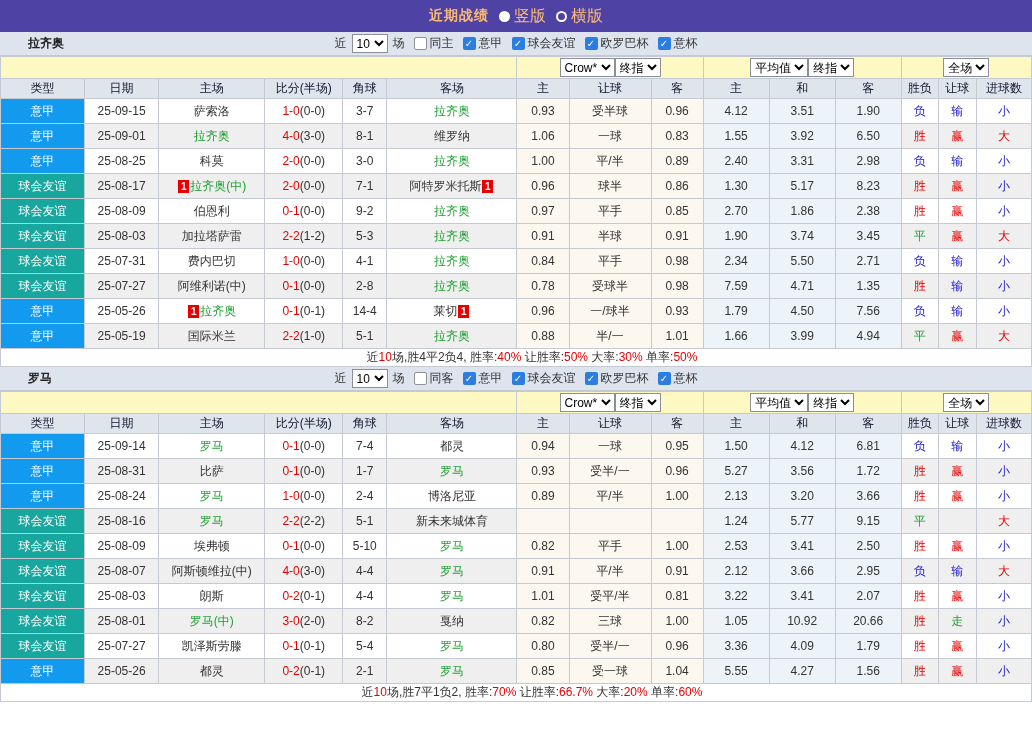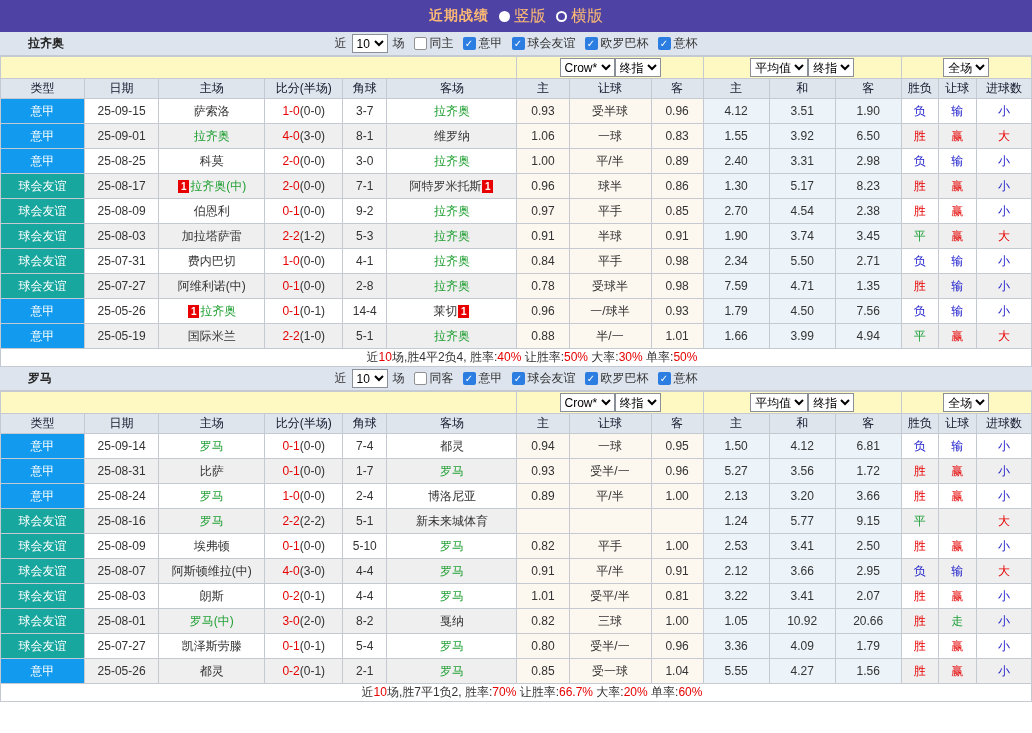--- a/index.html
+++ b/index.html
@@ -218,21 +218,21 @@
         <td class="type-cell" style="background: rgb(23, 167, 158);">球会友谊</td>
         <td>25-08-09</td>
         <td><span>伯恩利</span></td>
         <td><span class="score-ft">0-1</span><span class="score-ht">(0-0)</span></td>
         <td>9-2</td>
         <td><span class="team-green">拉齐奥</span></td>
         <td class="asia">0.97</td>
         <td class="asia">平手</td>
         <td class="asia">0.85</td>
         <td class="euro">2.70</td>
-        <td class="euro">4.54</td>
+        <td class="euro">1.86</td>
         <td class="euro">2.38</td>
         <td class="c-r">胜</td>
         <td class="c-r">赢</td>
         <td class="c-b">小</td>
       </tr>
       <tr class="alt">
         <td class="type-cell" style="background: rgb(23, 167, 158);">球会友谊</td>
         <td>25-08-03</td>
         <td><span>加拉塔萨雷</span></td>
         <td><span class="score-ft">2-2</span><span class="score-ht">(1-2)</span></td>

